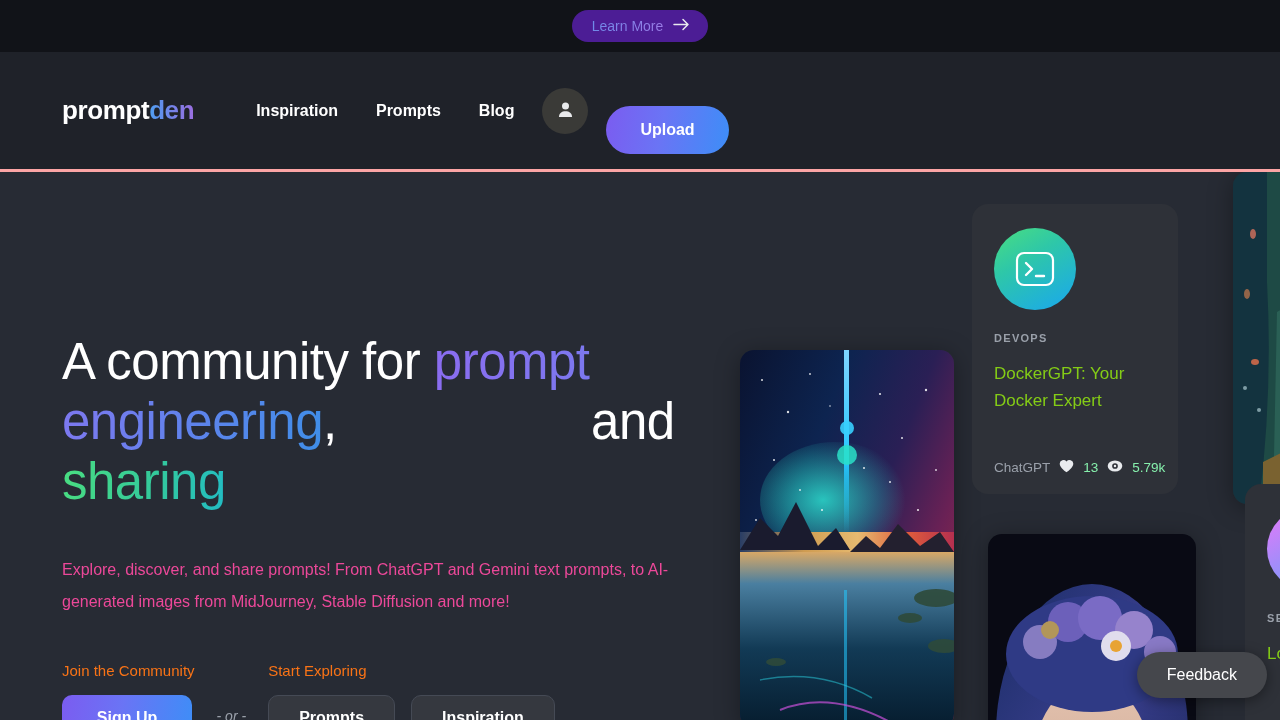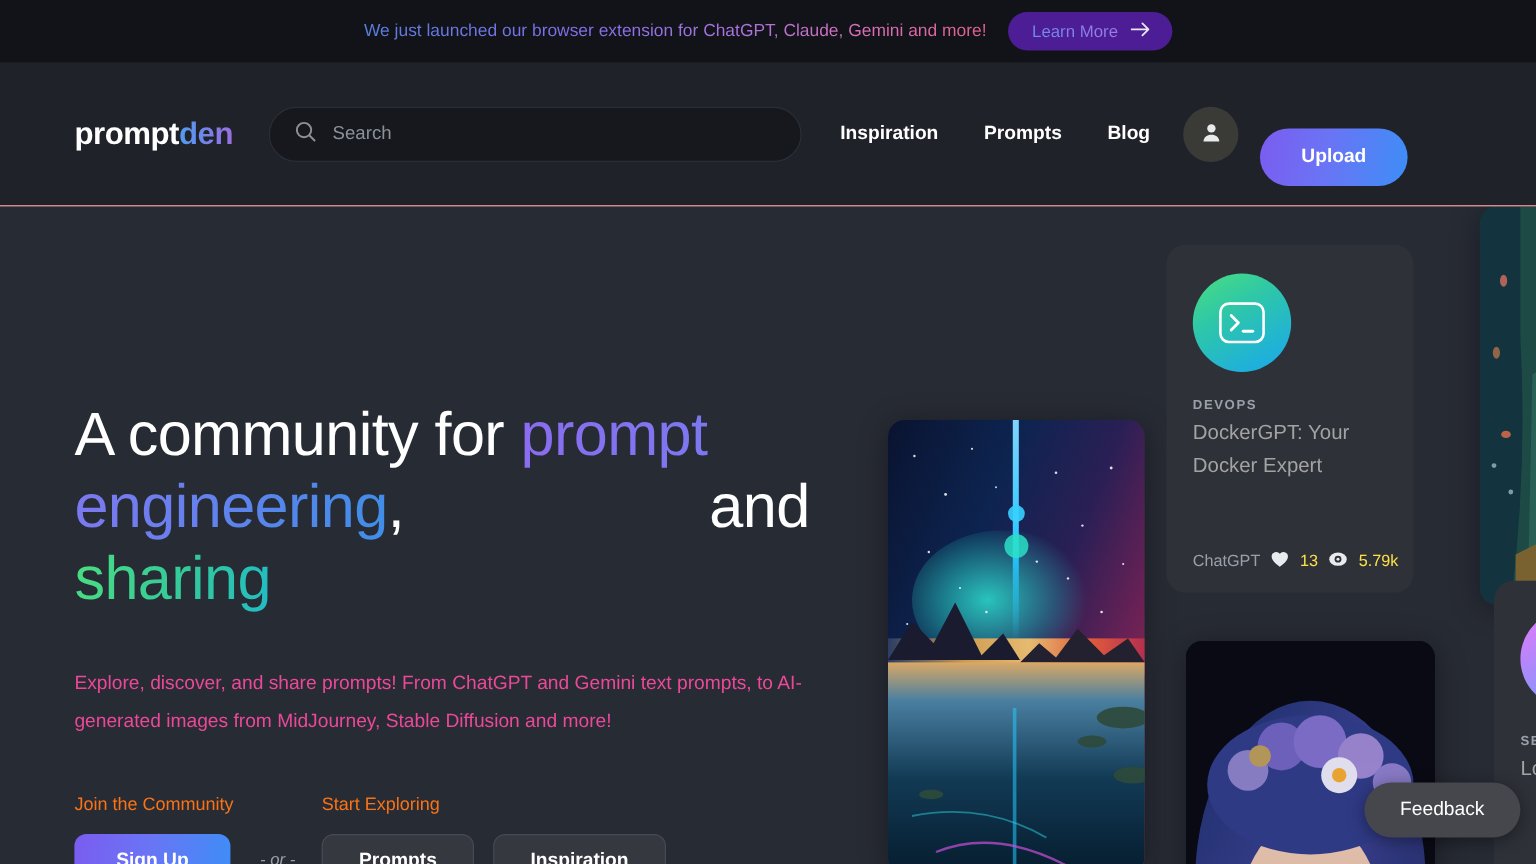--- a/index.html
+++ b/index.html
@@ -43,21 +43,21 @@
     -webkit-background-clip: text; background-clip: text;
     color: transparent;
     white-space: nowrap;
   }
   .arrow-icon { display:block; }
 
   
   .header {
     height: 120px; width: 100%;
     background: #1f2229;
-    border-bottom: 1px solid #fca5a5;
+    border-bottom: 3px solid #fca5a5;
     display: flex; align-items: center;
     padding: 16px 62px;
     position: relative; z-index: 30;
   }
   .logo {
     font-size: 26px; font-weight: 700; letter-spacing: -0.4px;
     white-space: nowrap; cursor: pointer;
     margin-right: 30px;
   }
   .logo .w { color: #ffffff; }
@@ -188,72 +188,62 @@
   .card-avatar-alt {
     width: 82px; height: 82px; border-radius: 50%;
     background: linear-gradient(150deg, #e879f9 0%, #a78bfa 45%, #60a5fa 100%);
   }
   .card-cat {
     margin-top: 22px;
     font-size: 11px; font-weight: 700; letter-spacing: 1.3px;
     color: #9aa0aa;
   }
   .card-title {
-    margin-top: 3px;
-    font-size: 17px; line-height: 27px; color: #a3a3a3; font-weight: 400;
+    margin-top: 16px;
+    font-size: 17px; line-height: 27px; color: #84cc16; font-weight: 400;
   }
   .card-stats {
     position: absolute; left: 22px; bottom: 18px;
     display: flex; align-items: center; gap: 9px;
     font-size: 13.5px; color: #b9bec6;
     white-space: nowrap;
   }
   .card-stats .model { color: #9aa0aa; }
-  .card-stats .num { color: #fde047; }
+  .card-stats .num { color: #86efac; }
 
   
   .feedback {
     position: absolute; right: 13px; bottom: 22px;
     height: 46px; padding: 0 30px;
     background: #45474c; border: none; border-radius: 999px;
     color: #fff; font-family: inherit; font-size: 16px;
     cursor: pointer; z-index: 60;
     box-shadow: 0 3px 14px rgba(0,0,0,.4);
     display: flex; align-items: center;
   }
 </style>
 </head>
 <body>
 
 <div class="announce">
-  <span class="announce-text">We just launched our browser extension for ChatGPT, Claude, Gemini and more!</span>
   <button class="learn-more">
     <span class="learn-more-label">Learn More</span>
     <span class="arrow-icon">
       <svg width="17" height="13" viewBox="0 0 17 13" fill="none">
         <path d="M1 6.5h14M10 1.5l5 5-5 5" stroke="#e8e9ee" stroke-width="1.5" stroke-linecap="round" stroke-linejoin="round"></path>
       </svg>
     </span>
   </button>
 </div>
 
 <div class="header">
   <div class="logo">
     <span class="w">prompt</span><span class="g">den</span>
   </div>
 
-  <div class="search-wrap">
-    <span>
-      <svg width="19" height="19" viewBox="0 0 20 20" fill="none">
-        <circle cx="8.8" cy="8.8" r="6.3" stroke="#8b9099" stroke-width="1.7"></circle>
-        <path d="M13.6 13.6 18 18" stroke="#8b9099" stroke-width="1.7" stroke-linecap="round"></path>
-      </svg>
-    </span>
-    <input class="search-input" type="text" placeholder="Search" style="">
-  </div>
 
   <nav class="nav">
     <a class="nav-link" href="#">Inspiration</a>
     <a class="nav-link" href="#">Prompts</a>
     <a class="nav-link" href="#">Blog</a>
   </nav>
 
   <button class="avatar-btn">
     <span>
       <svg width="21" height="21" viewBox="0 0 24 24" fill="#e9eaec">

